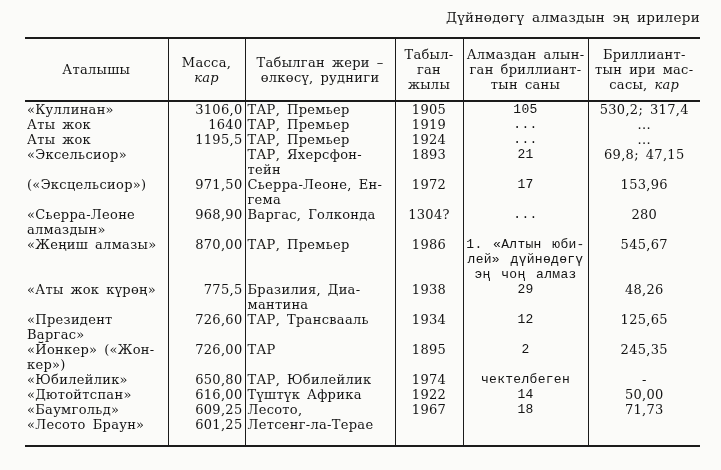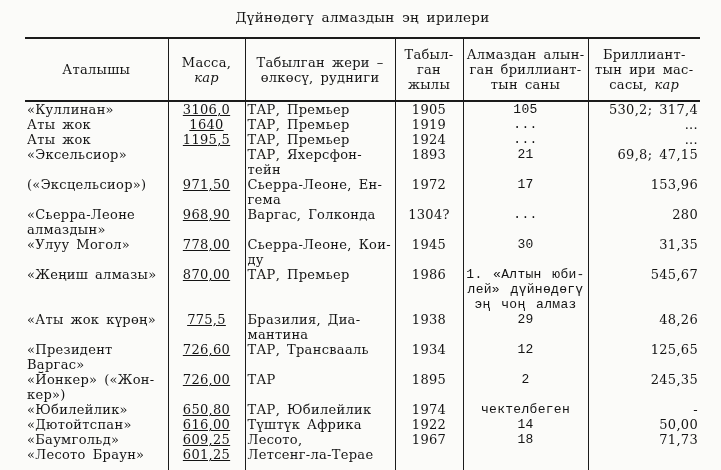--- a/index.html
+++ b/index.html
@@ -8,21 +8,21 @@
     background: #fbfbf9;
     color: #141414;
     font-family: "DejaVu Serif", "Liberation Serif", serif;
     overflow: hidden;
   }
   .page { position: relative; width: 721px; height: 470px; }
 
   .title {
     margin: 10px 0 0 25px;
     width: 675px;
-    text-align: center;
+    text-align: right;
     font-size: 13.5px;
     line-height: 15px;
     word-spacing: 3px;
     letter-spacing: 0.3px;
   }
 
   table.tbl {
     margin: 12px 0 0 25px;
     width: 675px;
     border-collapse: collapse;
@@ -55,25 +55,25 @@
 
   .tbl tbody td {
     vertical-align: top;
     padding: 0 2px;
     white-space: pre-line;
   }
   .tbl tbody tr:first-child td { }
   .tbl tbody tr:last-child td  { padding-bottom: 13px; }
 
   td.c-name      { text-align: left;  padding-left: 5px;  padding-right: 3px; }
-  td.c-mass      { text-align: center; padding-right: 8px; text-decoration: underline; }
+  td.c-mass      { text-align: right; padding-right: 8px; }
   td.c-place     { text-align: left;  padding-left: 8px;  padding-right: 4px; }
   td.c-year      { text-align: center; }
   td.c-count     { text-align: center;  padding-left: 7px;  padding-right: 3px; font-family: Liberation Mono, monospace; }
-  td.c-brilliant { text-align: right;  padding-left: 15px; padding-right: 3px; }
+  td.c-brilliant { text-align: center;  padding-left: 15px; padding-right: 3px; }
 
   .it { font-style: italic; }
 </style>
 </head>
 <body>
 
 <div class="page">
 
   <div class="title">Дүйнөдөгү алмаздын эң ирилери</div>
 
@@ -147,29 +147,20 @@
         <tr>
     <td class="c-name">«Сьерра-Леоне
 алмаздын»</td>
     <td class="c-mass">968,90</td>
     <td class="c-place">Варгас, Голконда</td>
     <td class="c-year">1304?</td>
     <td class="c-count">...</td>
     <td class="c-brilliant">280</td>
   </tr>
         <tr>
-    <td class="c-name">«Улуу Могол»</td>
-    <td class="c-mass">778,00</td>
-    <td class="c-place">Сьерра-Леоне, Кои-
-ду</td>
-    <td class="c-year">1945</td>
-    <td class="c-count">30</td>
-    <td class="c-brilliant">31,35</td>
-  </tr>
-        <tr>
     <td class="c-name">«Жеңиш алмазы»</td>
     <td class="c-mass">870,00</td>
     <td class="c-place">ТАР, Премьер</td>
     <td class="c-year">1986</td>
     <td class="c-count">1. «Алтын юби-
 лей» дүйнөдөгү
 эң чоң алмаз</td>
     <td class="c-brilliant">545,67</td>
   </tr>
         <tr>

